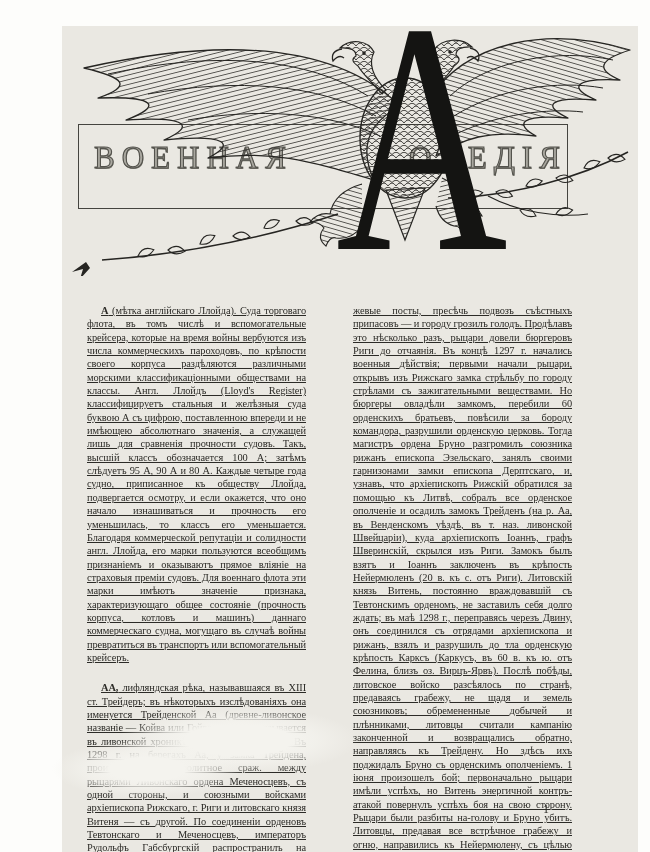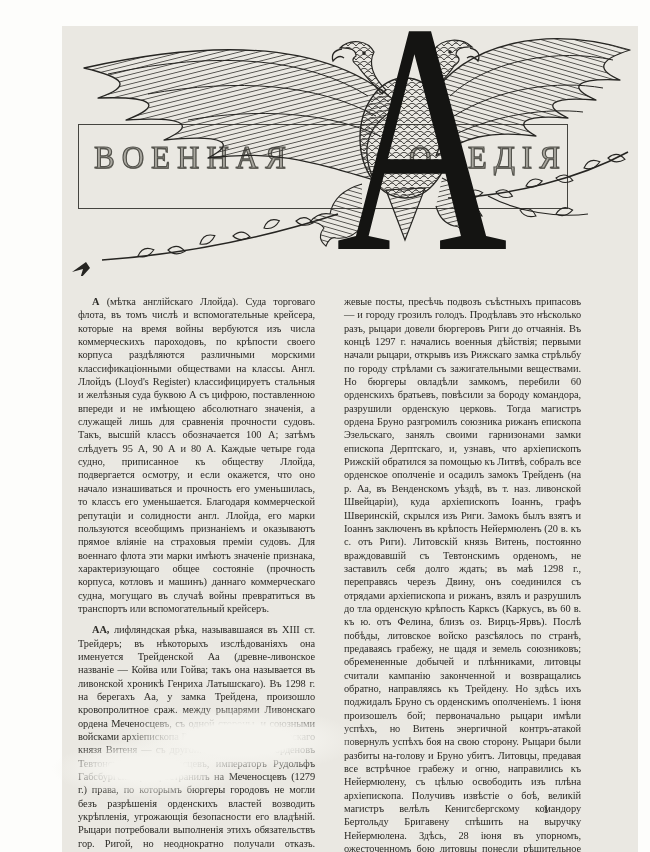--- a/index.html
+++ b/index.html
@@ -16,21 +16,21 @@
   .banner-left{left:94px;}
   .banner-right{left:409px;}
   .eagle-svg{position:absolute;left:68px;top:26px;width:577px;height:250px;}
   .big-initial{position:absolute;left:336px;top:-27px;font-size:330px;line-height:1;
         color:#141412;transform:scaleX(0.72);transform-origin:0 0;
         font-family:"Liberation Serif","DejaVu Serif",serif;}
   
   .columns{position:absolute;left:70px;top:287px;width:519px;display:flex;gap:13px;}
   .col{width:253px;font-size:10.4px;line-height:13.35px;text-align:justify;
         color:#2c2b27;letter-spacing:-0.1px;}
-  .para{margin:8px;}
+  .para{margin:17px;text-decoration:underline;}
   .para+.para{margin-top:7px;}
   .indent{text-indent:14px;}
   .lead{font-weight:bold;}
   .ital{font-style:italic;}
   .page-num{position:absolute;left:543px;top:802px;font-size:12px;color:#2c2b27;}
   
   .fade{position:absolute;pointer-events:none;}
   .fade1{left:118px;top:706px;width:240px;height:68px;
         background:radial-gradient(closest-side,#f4f3ee 45%,rgba(244,243,238,0.75) 65%,rgba(244,243,238,0) 100%);}
   .fade2{left:52px;top:740px;width:190px;height:58px;

